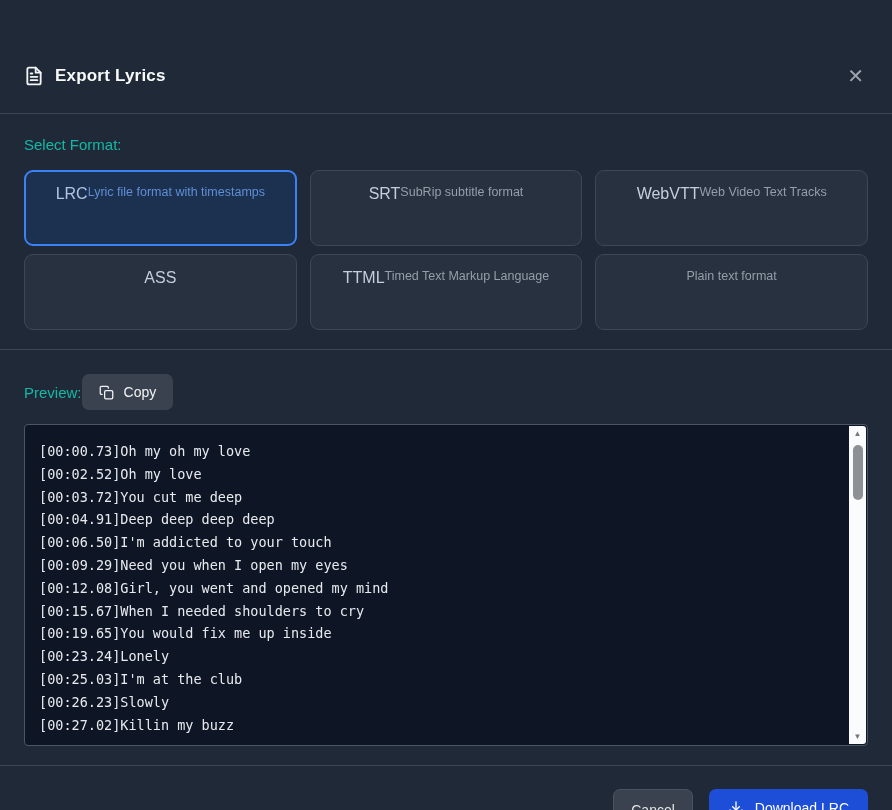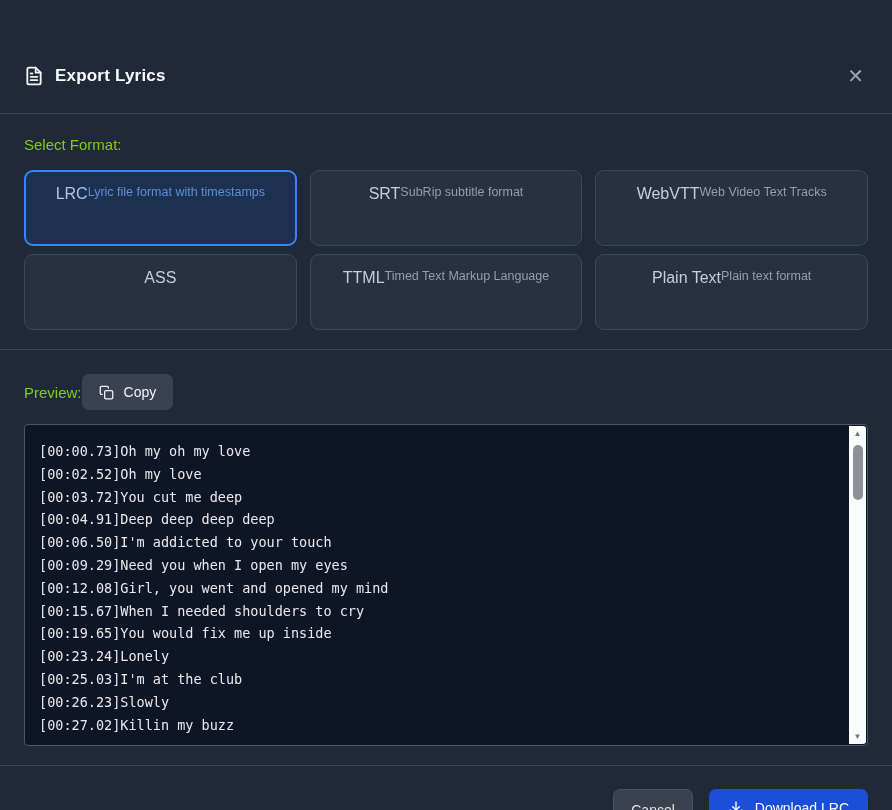--- a/index.html
+++ b/index.html
@@ -22,21 +22,21 @@
   .title-group { display: flex; align-items: center; gap: 11px; }
   .title { font-size: 17px; font-weight: bold; color: #f9fafb; letter-spacing: 0.2px; }
   .doc-icon { width: 20px; height: 20px; color: #f3f4f6; display: block; }
   .close-btn {
     background: none; border: none; color: #9ca3af; font-size: 20px;
     cursor: pointer; line-height: 1; padding: 4px; font-family: "Liberation Sans", sans-serif;
   }
 
   
   .format-section { padding: 22px 24px 0 24px; height: 235px; flex: 0 0 235px; }
-  .section-label { font-size: 15px; color: #84cc16; margin-bottom: 17px; }
+  .section-label { font-size: 15px; color: #14b8a6; margin-bottom: 17px; }
   .format-grid {
     display: grid; grid-template-columns: repeat(3, 1fr);
     column-gap: 13px; row-gap: 8px;
   }
   .format-card {
     height: 76px; border-radius: 9px; cursor: pointer; text-align: left;
     background: #273140; border: 1px solid #3d4857;
     padding: 14px 17px; display: flex; flex-direction: row; justify-content: center;
     font-family: "Liberation Sans", sans-serif;
   }
@@ -150,21 +150,20 @@
         <span class="fmt-desc">Web Video Text Tracks</span>
       </button>
       <button class="format-card">
         <span class="fmt-name">ASS</span>
       </button>
       <button class="format-card">
         <span class="fmt-name">TTML</span>
         <span class="fmt-desc">Timed Text Markup Language</span>
       </button>
       <button class="format-card">
-        <span class="fmt-name">Plain Text</span>
         <span class="fmt-desc">Plain text format</span>
       </button>
     </div>
   </div>
 
   <div class="preview-section">
     <div class="preview-header">
       <div class="section-label" style="margin-bottom:0;">Preview:</div>
       <button class="copy-btn">
         <svg class="copy-icon" viewBox="0 0 24 24" fill="none" stroke="currentColor" stroke-width="2" stroke-linecap="round" stroke-linejoin="round">

